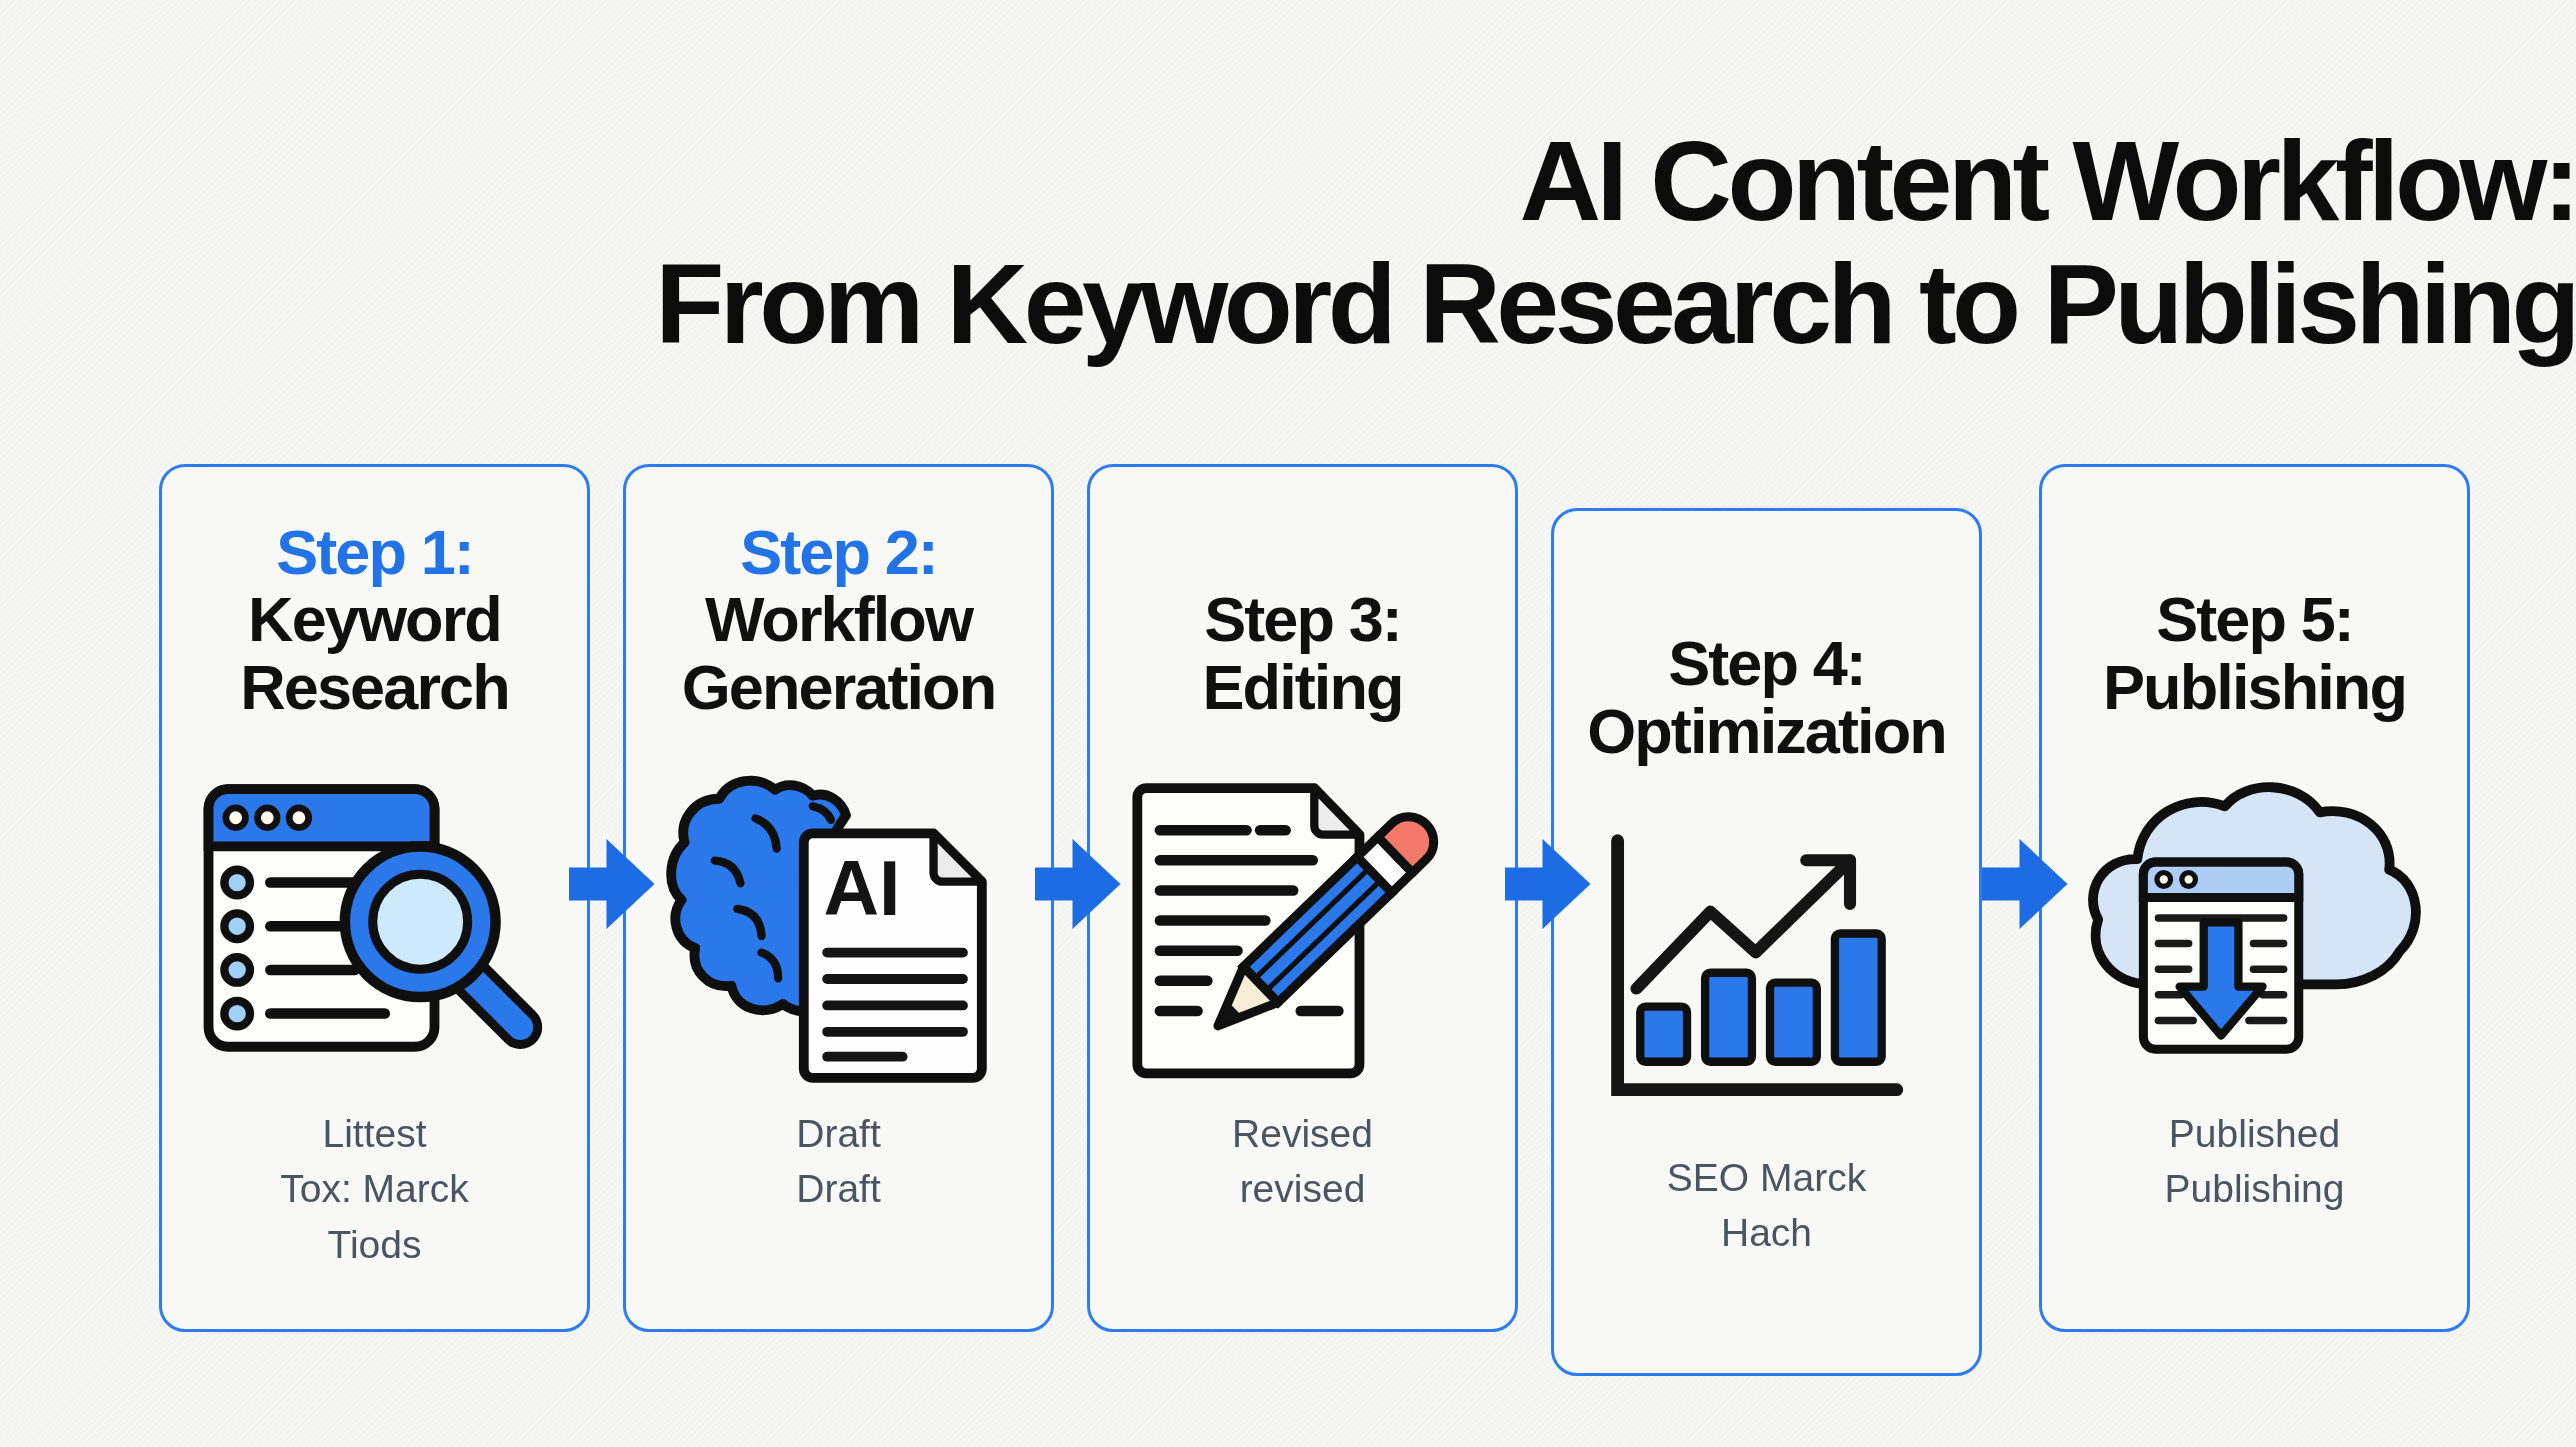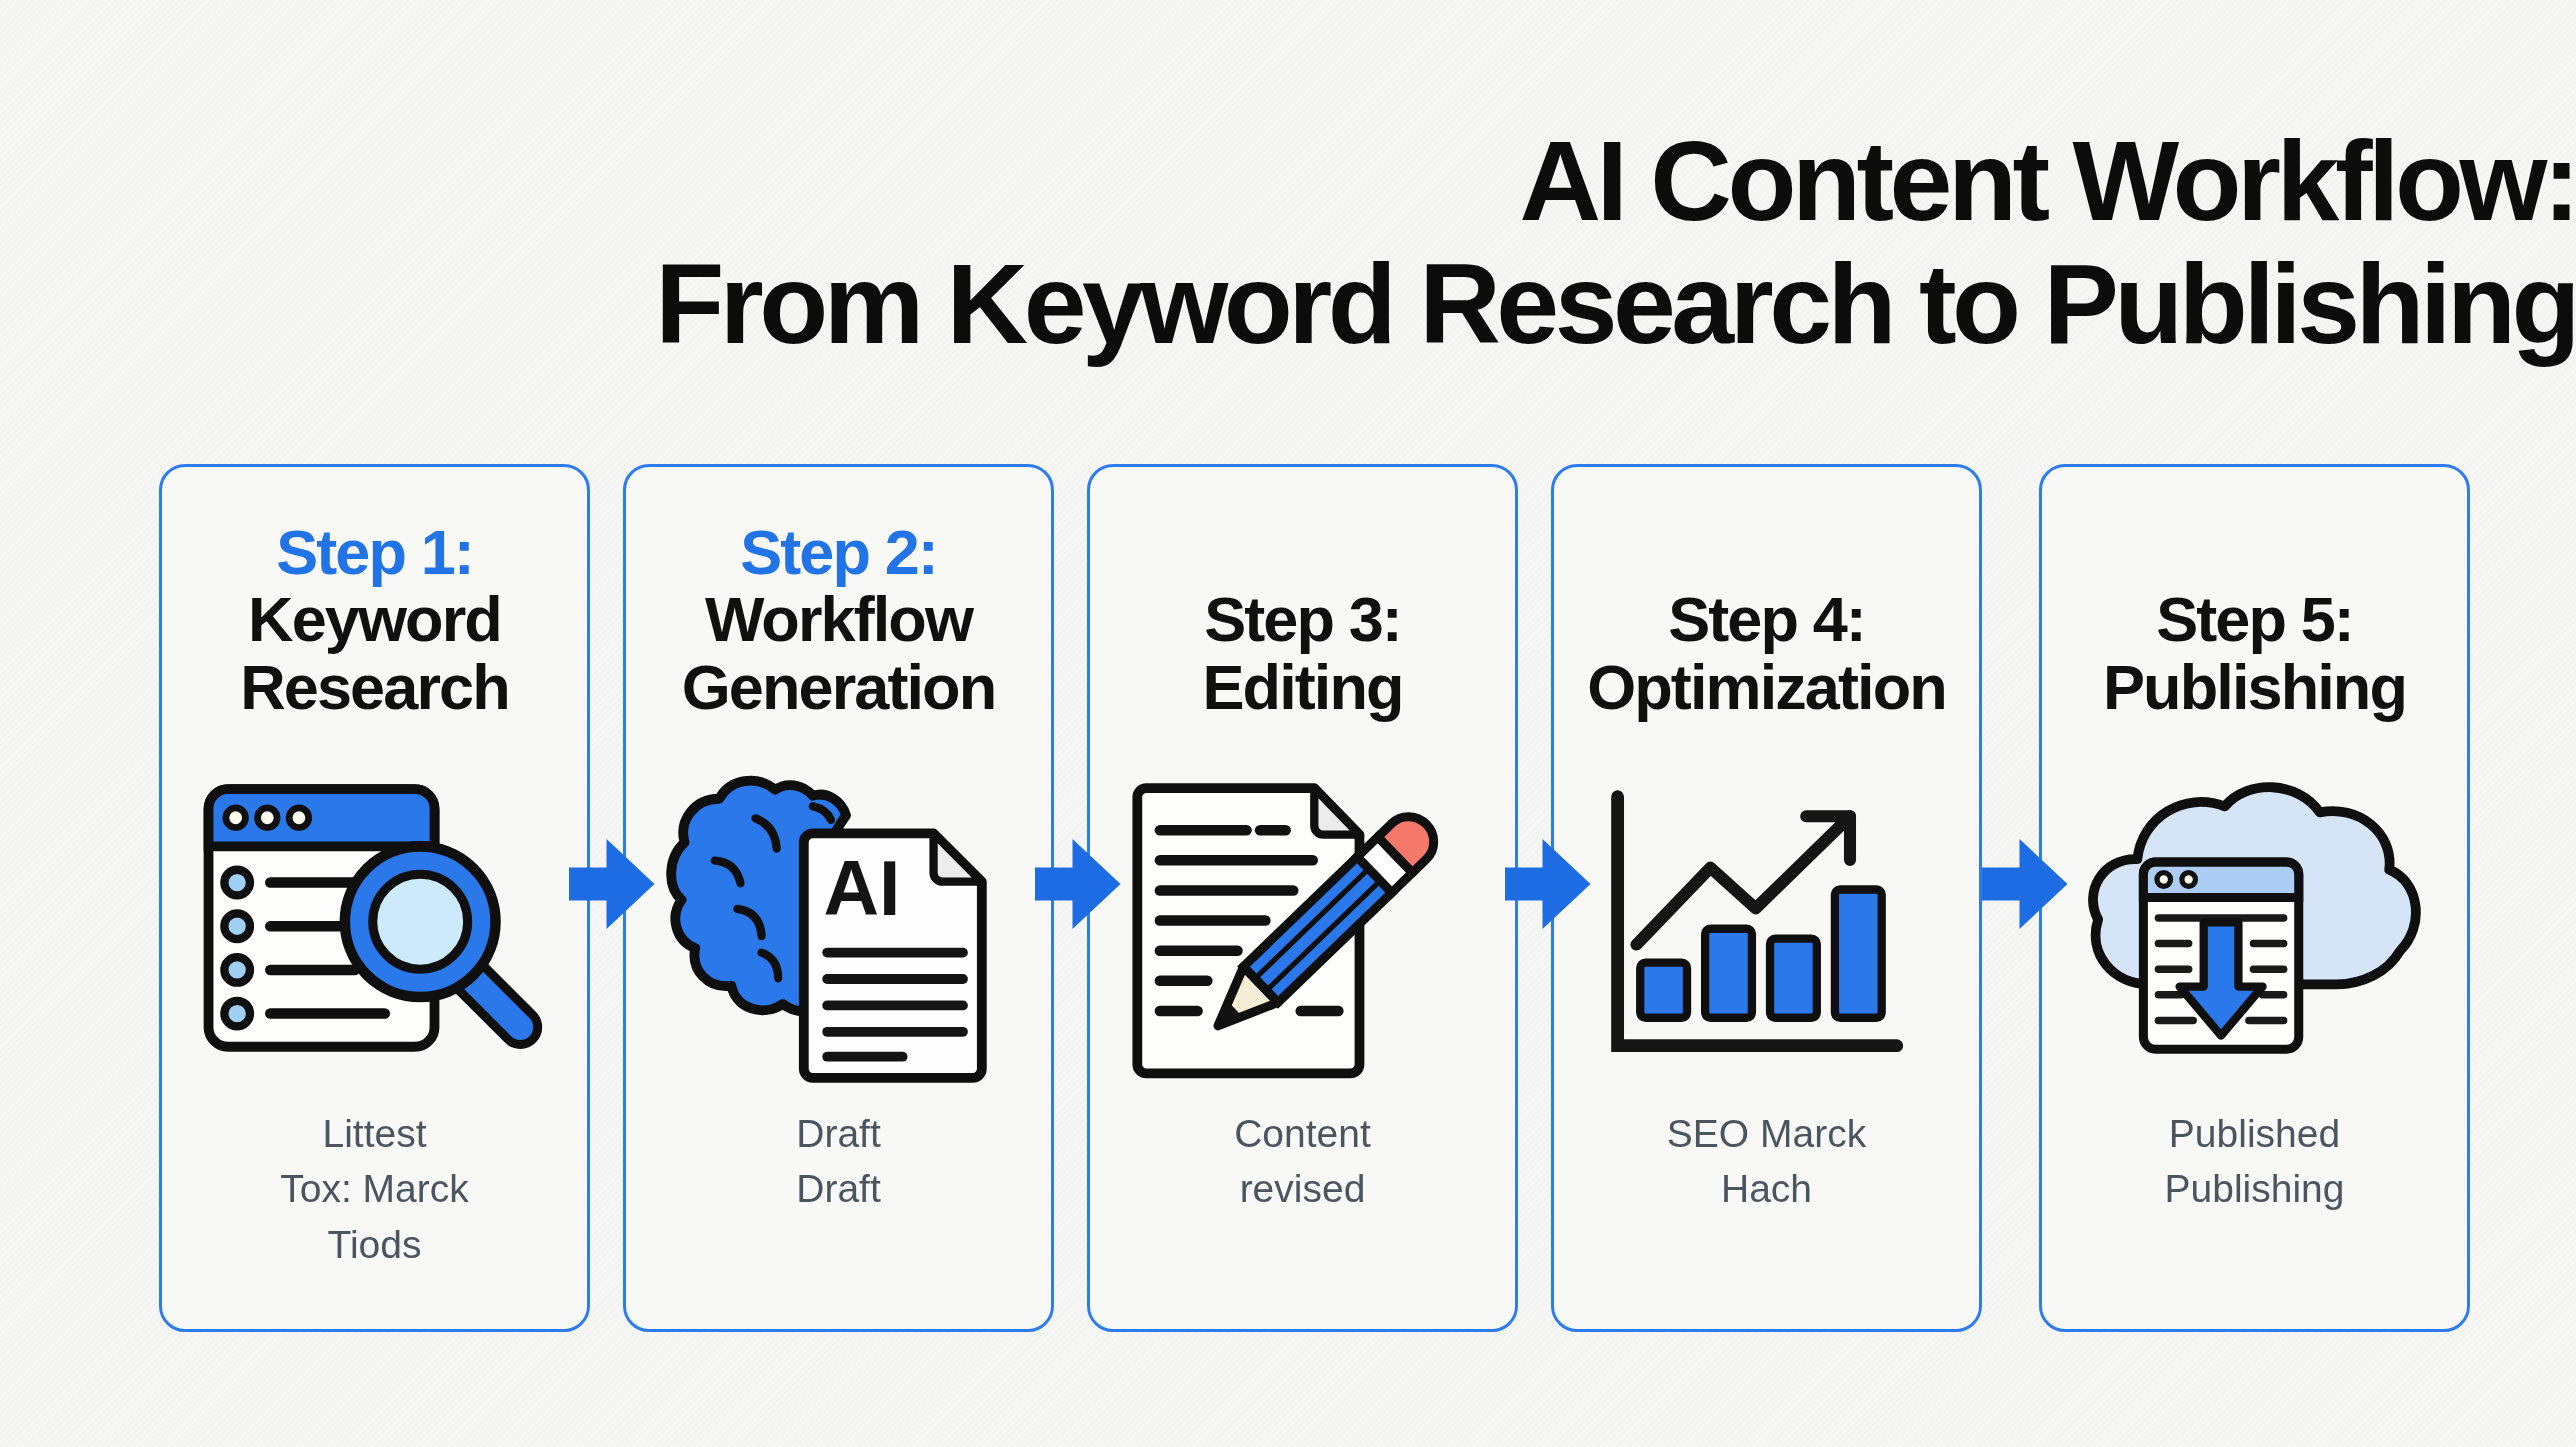--- a/index.html
+++ b/index.html
@@ -118,25 +118,25 @@
             <path d="M75,-33 L-4,0 L75,33 z" fill="#f6edd6" stroke="#0f0f0f" stroke-width="12" stroke-linejoin="round"></path>
             <path d="M-4,0 L28,-15 L28,15 z" fill="#111"></path>
             <rect x="75" y="-33" width="210" height="66" fill="#2b78ea" stroke="#0f0f0f" stroke-width="12"></rect>
             <line x1="80" y1="-11" x2="285" y2="-11" stroke="#0f0f0f" stroke-width="7"></line>
             <line x1="80" y1="11" x2="285" y2="11" stroke="#0f0f0f" stroke-width="7"></line>
             <rect x="285" y="-33" width="38" height="66" fill="#ffffff" stroke="#0f0f0f" stroke-width="12"></rect>
             <path d="M323,-33 h26 a32,33 0 0 1 0,66 h-26 z" fill="#f5796a" stroke="#0f0f0f" stroke-width="12" stroke-linejoin="round"></path>
           </g>
         </svg>
       </div>
-      <div class="caption">Content
+      <div class="caption">Revised
 revised</div>
     </section>
 
-    <section class="card" style="border-color: rgb(46, 123, 240);">
+    <section class="card" style="border-color: rgb(46, 123, 240); margin-top: 44px;">
       <div class="heading">
         <span class="step-label" style="color: rgb(16, 16, 16);">Step 4:</span>
         <span class="step-title">Optimization</span>
       </div>
       <div class="icon-wrap">
         <svg width="332" height="302" viewBox="0 0 440 400">
           <path d="M22,22 V352 H392" fill="none" stroke="#151515" stroke-width="17" stroke-linecap="round"></path>
           <rect x="52" y="242" width="62" height="73" rx="7" fill="#2b78ea" stroke="#0f0f0f" stroke-width="11"></rect>
           <rect x="138" y="197" width="62" height="118" rx="7" fill="#2b78ea" stroke="#0f0f0f" stroke-width="11"></rect>
           <rect x="224" y="210" width="62" height="105" rx="7" fill="#2b78ea" stroke="#0f0f0f" stroke-width="11"></rect>

